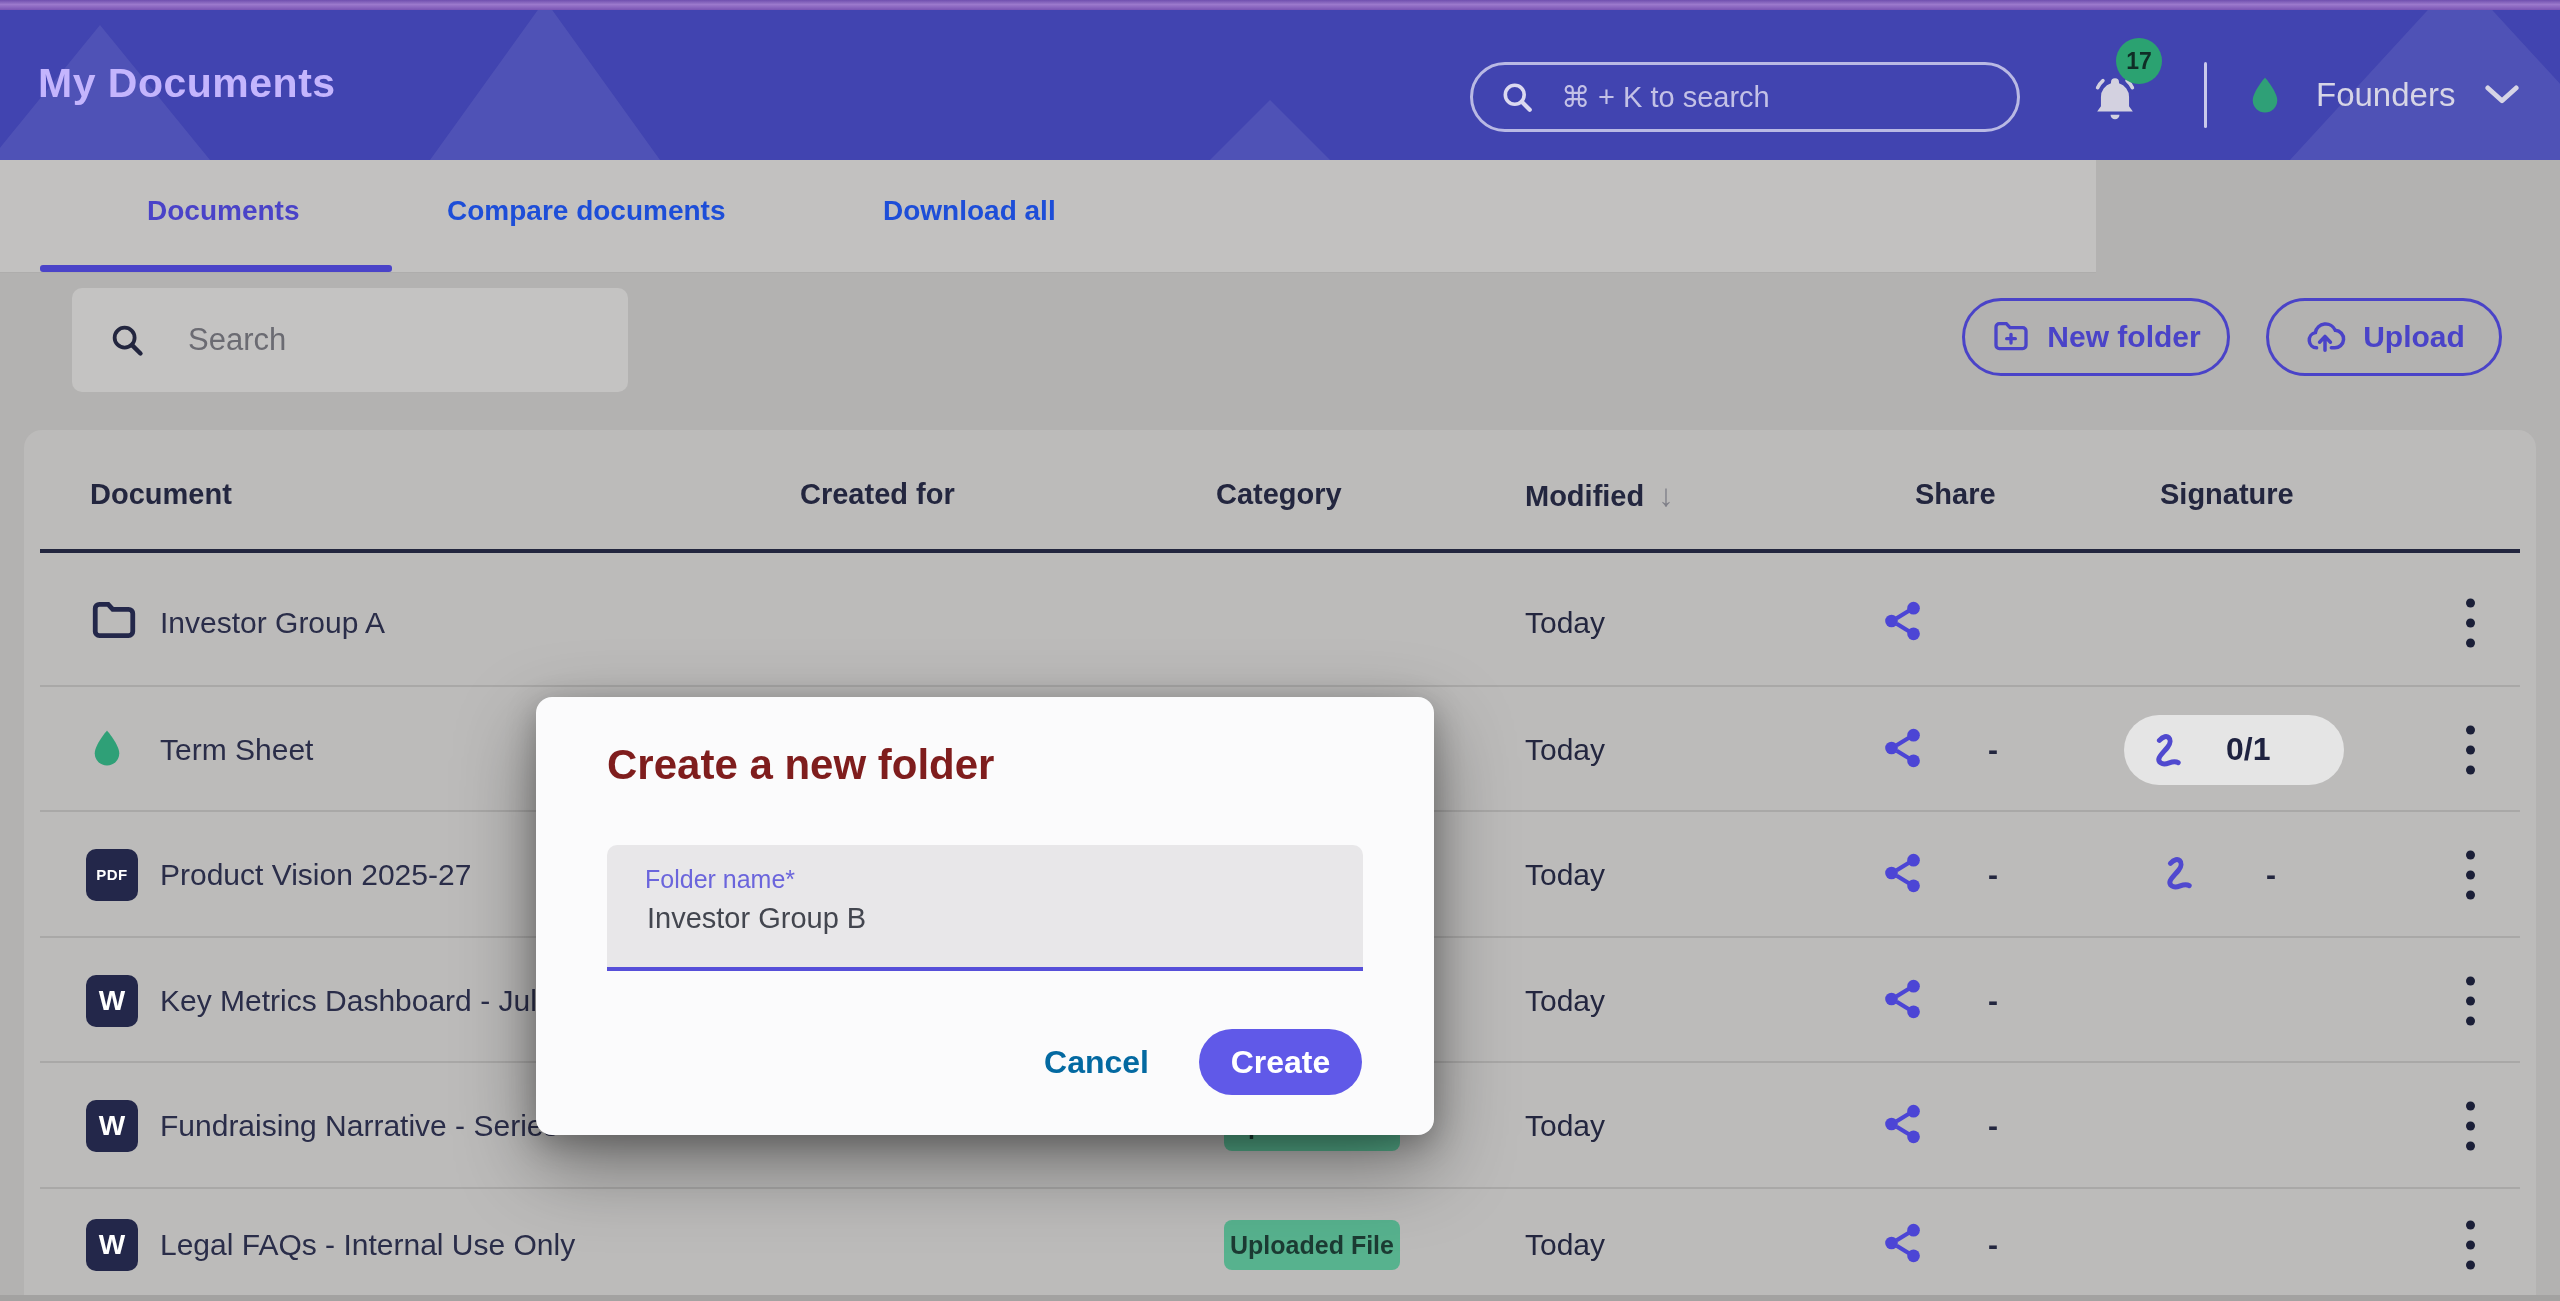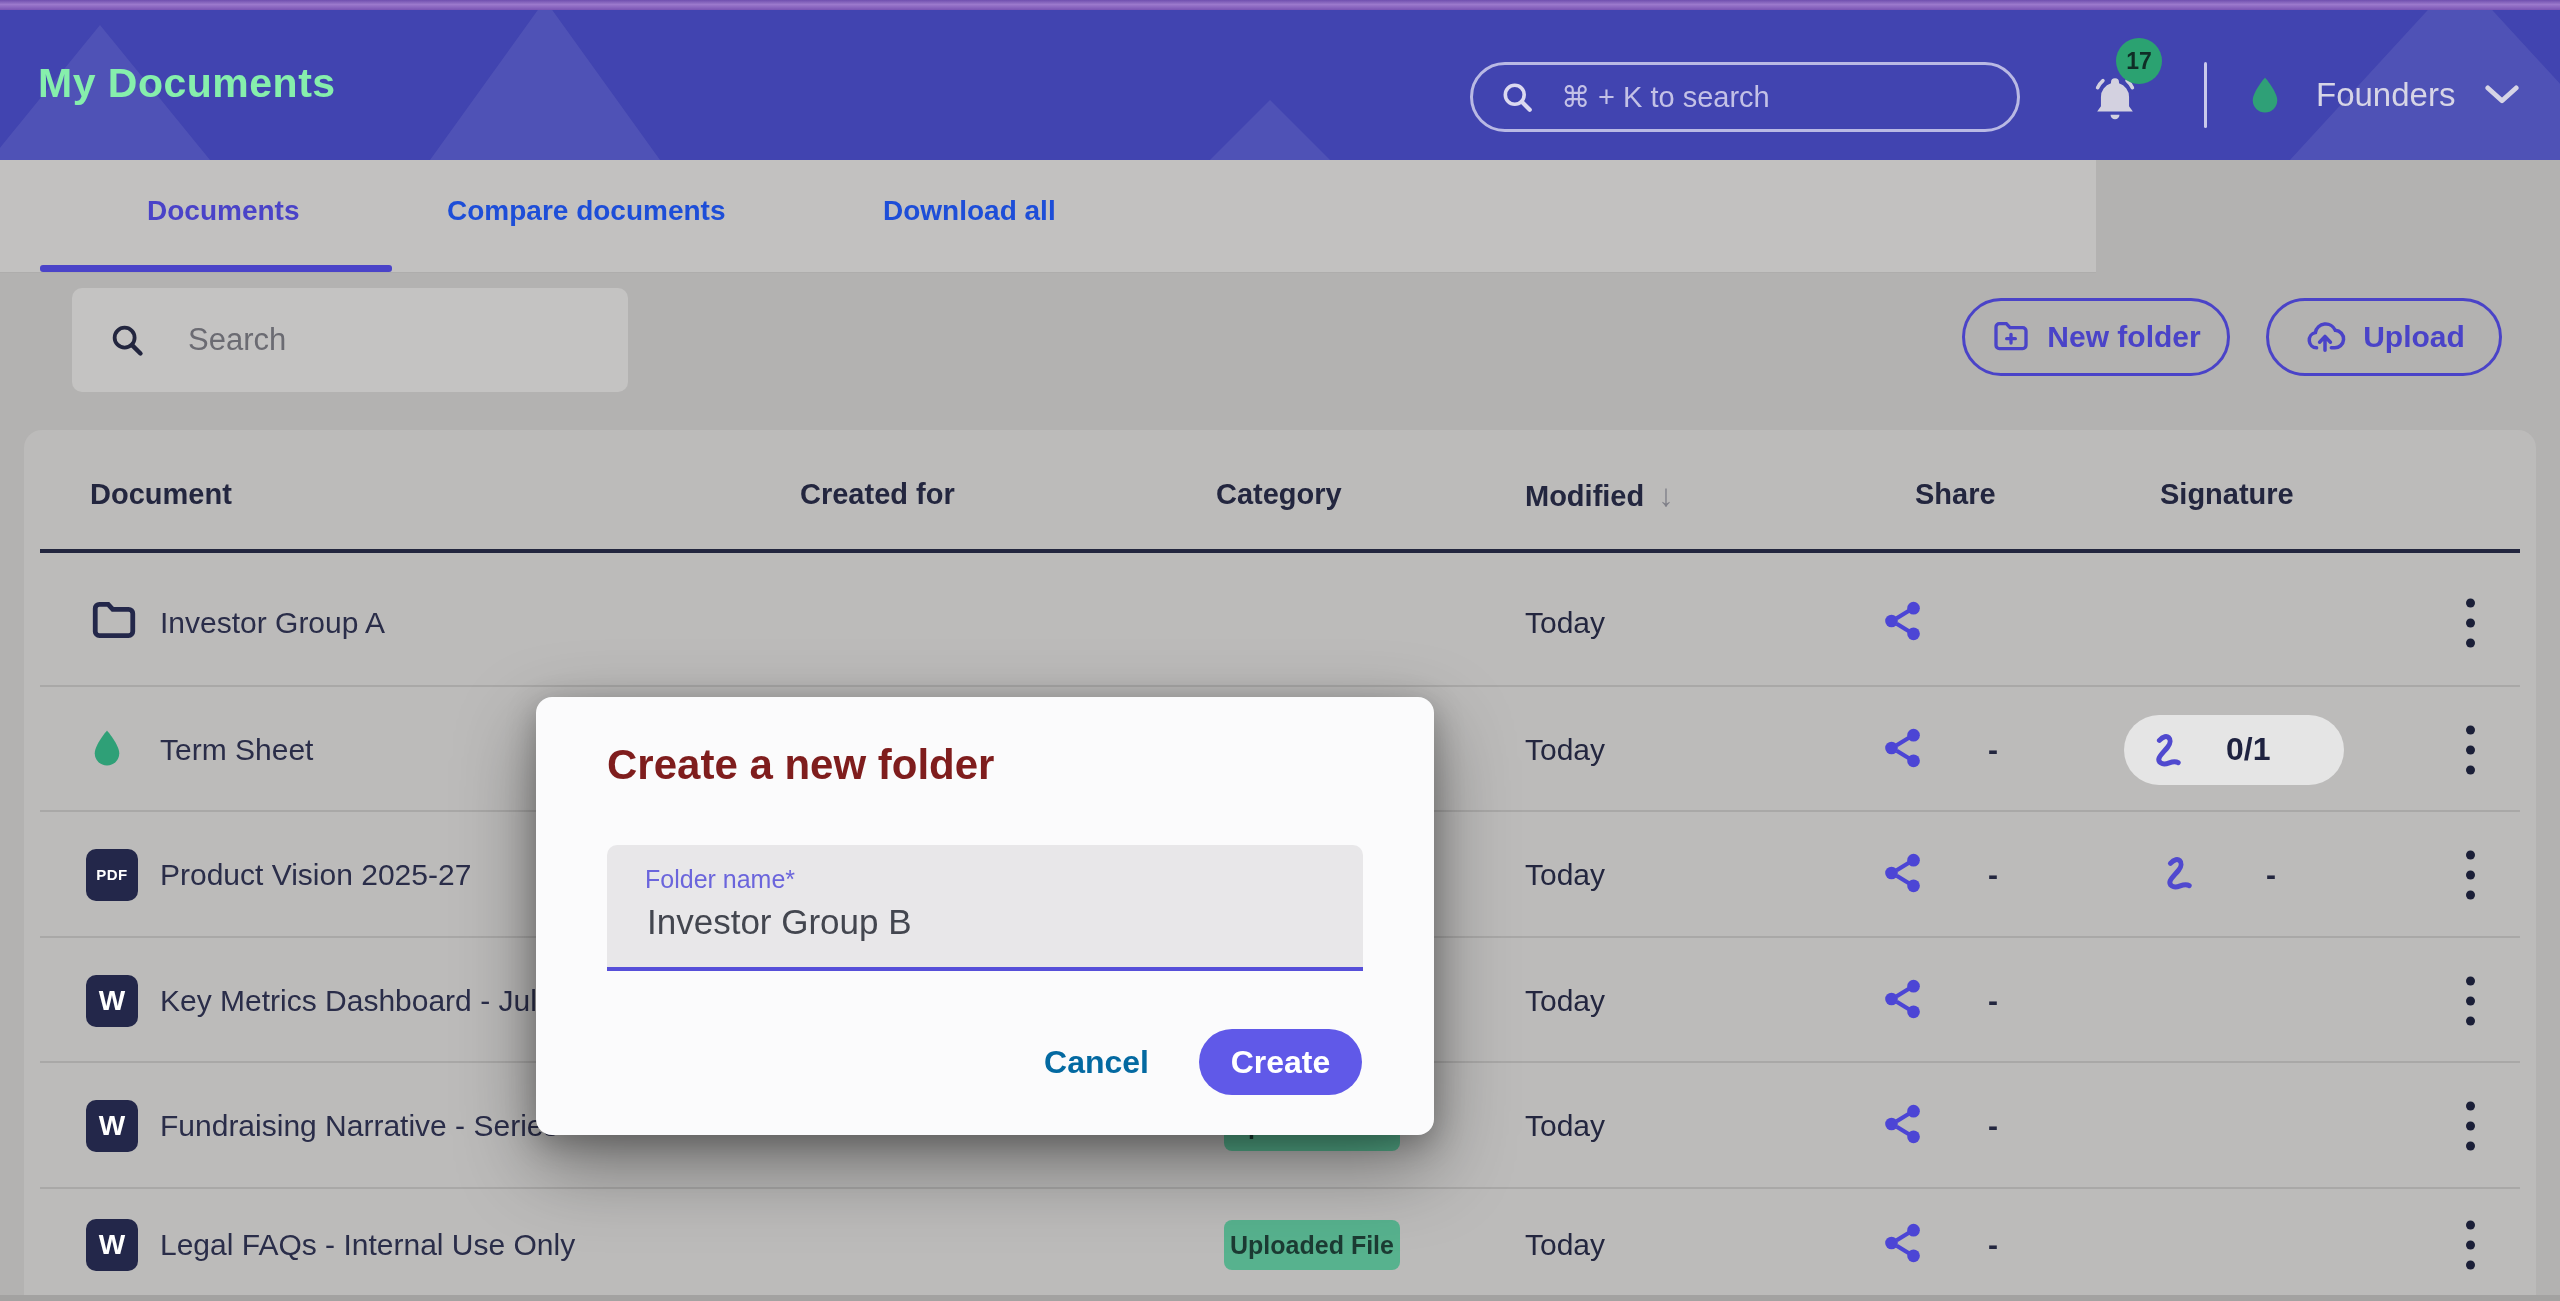--- a/index.html
+++ b/index.html
@@ -12,21 +12,21 @@
   .top-strip{position:absolute;left:0;top:0;width:2560px;height:10px;
     background:linear-gradient(180deg,#6f4fae 0%,#9b79cc 45%,#7a54b4 100%);}
   
   .appbar{position:absolute;left:0;top:10px;width:2560px;height:150px;background:#4144b0;overflow:hidden;}
   .mtn{position:absolute;bottom:0;width:0;height:0;border-style:solid;border-color:transparent;
     border-bottom-color:rgba(255,255,255,0.08);}
   .mtn.a{left:-10px;border-left-width:110px;border-right-width:110px;border-bottom-width:135px;}
   .mtn.b{left:430px;border-left-width:115px;border-right-width:115px;border-bottom-width:160px;}
   .mtn.c{left:2290px;border-left-width:170px;border-right-width:170px;border-bottom-width:185px;}
   .mtn.d{left:1210px;border-left-width:60px;border-right-width:60px;border-bottom-width:60px;}
-  .app-title{position:absolute;left:38px;top:50px;font-size:41px;font-weight:bold;color:#86efac;letter-spacing:.5px;}
+  .app-title{position:absolute;left:38px;top:50px;font-size:41px;font-weight:bold;color:#c4b5fd;letter-spacing:.5px;}
   .hsearch{position:absolute;left:1470px;top:52px;width:550px;height:70px;border:3px solid rgba(226,224,246,.75);
     border-radius:37px;display:flex;align-items:center;box-sizing:border-box;padding-left:26px;}
   .hsearch svg{flex:0 0 auto;}
   .hsearch input{background:transparent;border:0;outline:none;margin-left:24px;width:400px;
     font-family:inherit;font-size:29px;color:#e4e2f4;}
   .hsearch input::placeholder{color:#c3c1e6;opacity:1;}
   .bell-wrap{position:absolute;left:2080px;top:42px;width:110px;height:90px;cursor:pointer;}
   .bell-wrap svg{position:absolute;left:6px;top:18px;}
   .notif-badge{position:absolute;left:36px;top:-14px;width:46px;height:46px;border-radius:50%;
     background:#2ba271;color:#0f2d26;font-size:23px;font-weight:bold;display:flex;align-items:center;justify-content:center;}
@@ -89,21 +89,21 @@
   .kebab{left:2420px;width:20px;display:flex;flex-direction:column;align-items:center;gap:11px;cursor:pointer;}
   .kebab i{width:9px;height:9px;border-radius:50%;background:#1b1f38;display:block;}
   
   .modal{position:absolute;left:536px;top:697px;width:898px;height:438px;background:#fbfbfc;border-radius:16px;
     box-shadow:0 30px 80px rgba(0,0,0,.4), 0 8px 30px rgba(0,0,0,.25);z-index:20;}
   .modal-title{position:absolute;left:71px;top:44px;font-size:42px;font-weight:bold;color:#7f1d1d;}
   .mfield{position:absolute;left:71px;top:148px;width:756px;height:122px;background:#e8e7e9;
     border-radius:10px 10px 0 0;border-bottom:4px solid #564fd9;box-sizing:content-box;}
   .mfield .flabel{position:absolute;left:38px;top:20px;font-size:25px;color:#6b65dc;}
   .mfield input{position:absolute;left:38px;top:56px;width:680px;background:transparent;border:0;outline:none;
-    font-family:inherit;font-size:35px;color:#43464f;}
+    font-family:inherit;font-size:29px;color:#43464f;}
   .mactions{position:absolute;right:72px;top:332px;height:66px;display:flex;align-items:center;}
   .btn-cancel{font-size:32px;font-weight:bold;color:#0369a1;background:none;border:0;cursor:pointer;font-family:Liberation Sans, sans-serif;margin-right:44px;text-align:center;}
   .btn-create{width:163px;height:66px;border-radius:33px;background:#6059e8;color:#fff;font-size:32px;font-weight:bold;
     border:0;cursor:pointer;font-family:inherit;}
   .bottom-edge{position:absolute;left:0;top:1295px;width:2560px;height:6px;background:#a3a2a1;}
 </style>
 </head>
 <body>
 
 <div class="top-strip"></div>

